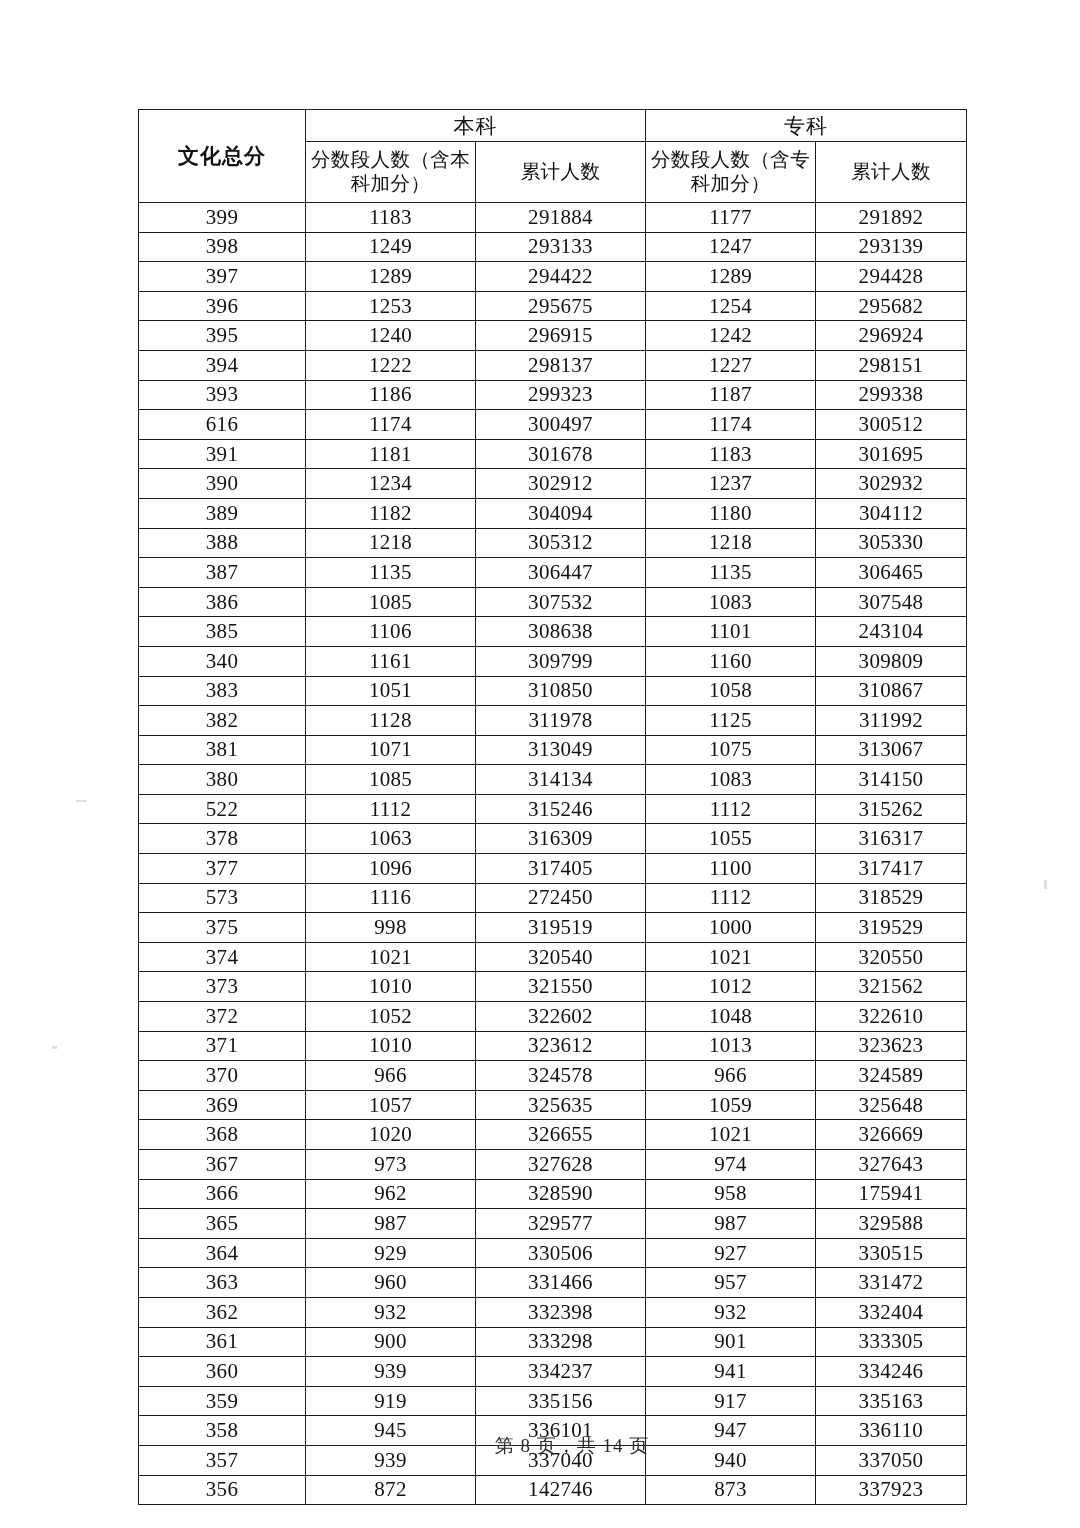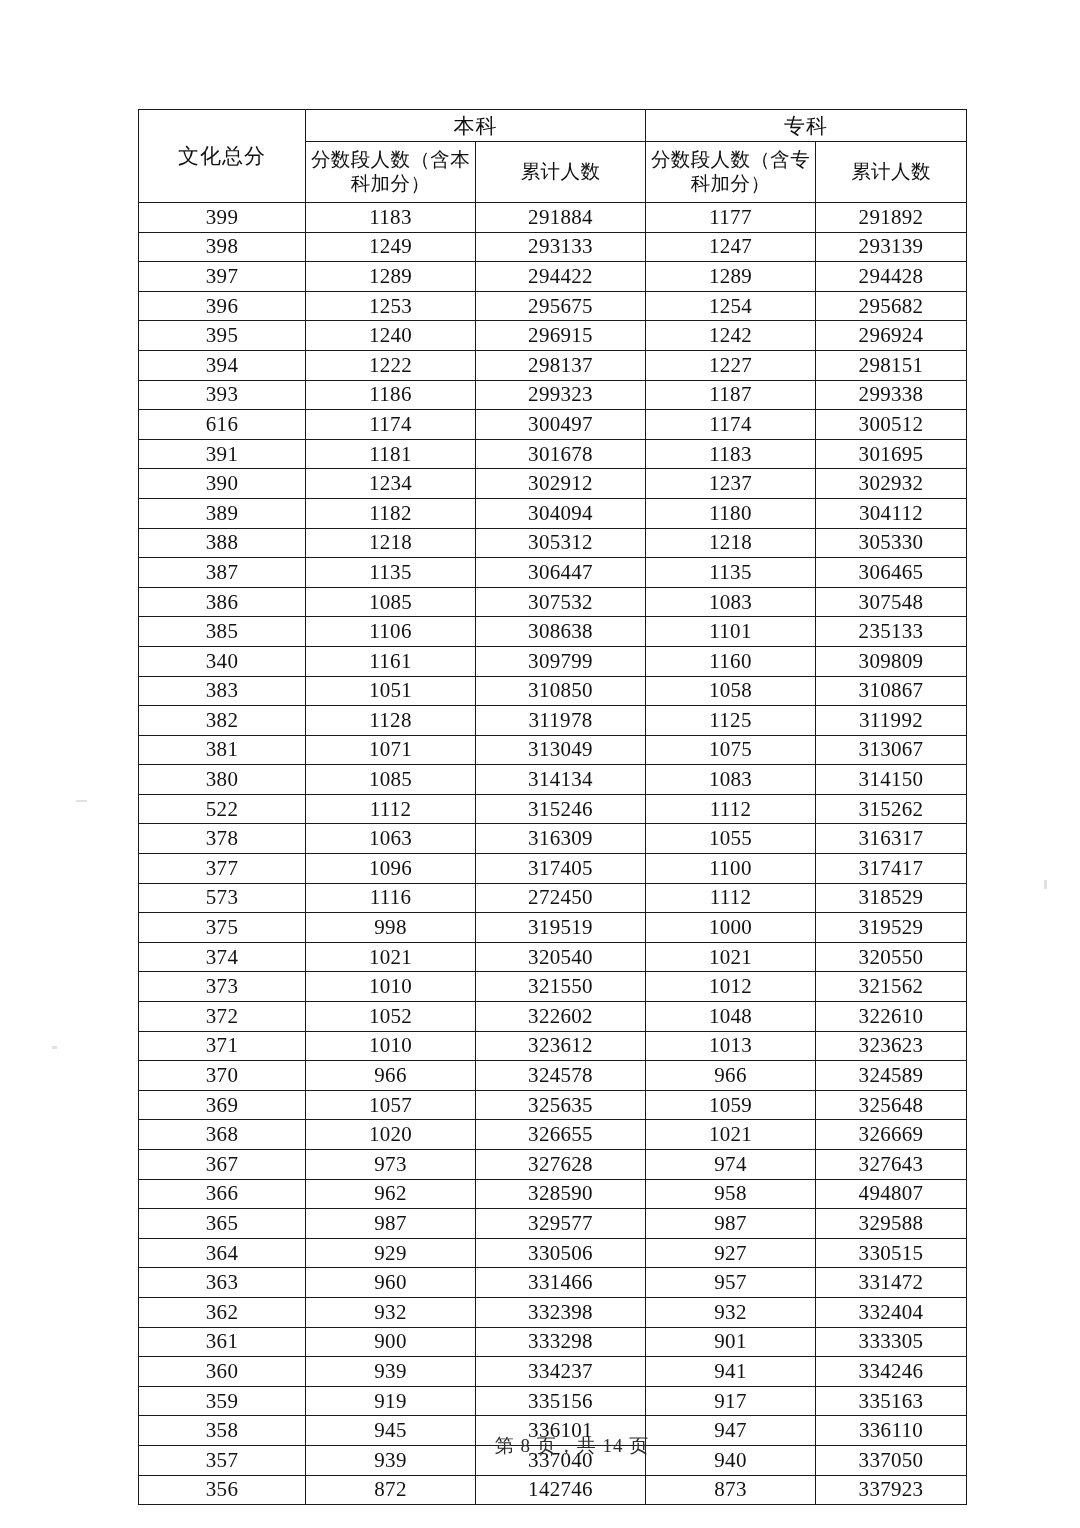--- a/index.html
+++ b/index.html
@@ -68,21 +68,21 @@
   th.group-head {
     height: 31px;
     font-size: 21px;
     font-weight: normal;
     letter-spacing: 1px;
     margin-top: 36px;
   }
 
   th.rowspan-head {
     font-size: 21px;
-    font-weight: normal;
+    font-weight: bold;
     letter-spacing: 1px;
   }
 
   th.sub-head {
     height: 60px;
     font-size: 19.5px;
     font-weight: normal;
     line-height: 1.25;
     padding: 0 5px;
     letter-spacing: .4px;
@@ -237,21 +237,21 @@
             <td class="cell">1085</td>
             <td class="cell">307532</td>
             <td class="cell">1083</td>
             <td class="cell">307548</td>
           </tr>
           <tr>
             <td class="cell">385</td>
             <td class="cell">1106</td>
             <td class="cell">308638</td>
             <td class="cell">1101</td>
-            <td class="cell">235133</td>
+            <td class="cell">243104</td>
           </tr>
           <tr>
             <td class="cell">340</td>
             <td class="cell">1161</td>
             <td class="cell">309799</td>
             <td class="cell">1160</td>
             <td class="cell">309809</td>
           </tr>
           <tr>
             <td class="cell">383</td>
@@ -370,21 +370,21 @@
             <td class="cell">973</td>
             <td class="cell">327628</td>
             <td class="cell">974</td>
             <td class="cell">327643</td>
           </tr>
           <tr>
             <td class="cell">366</td>
             <td class="cell">962</td>
             <td class="cell">328590</td>
             <td class="cell">958</td>
-            <td class="cell">494807</td>
+            <td class="cell">175941</td>
           </tr>
           <tr>
             <td class="cell">365</td>
             <td class="cell">987</td>
             <td class="cell">329577</td>
             <td class="cell">987</td>
             <td class="cell">329588</td>
           </tr>
           <tr>
             <td class="cell">364</td>

